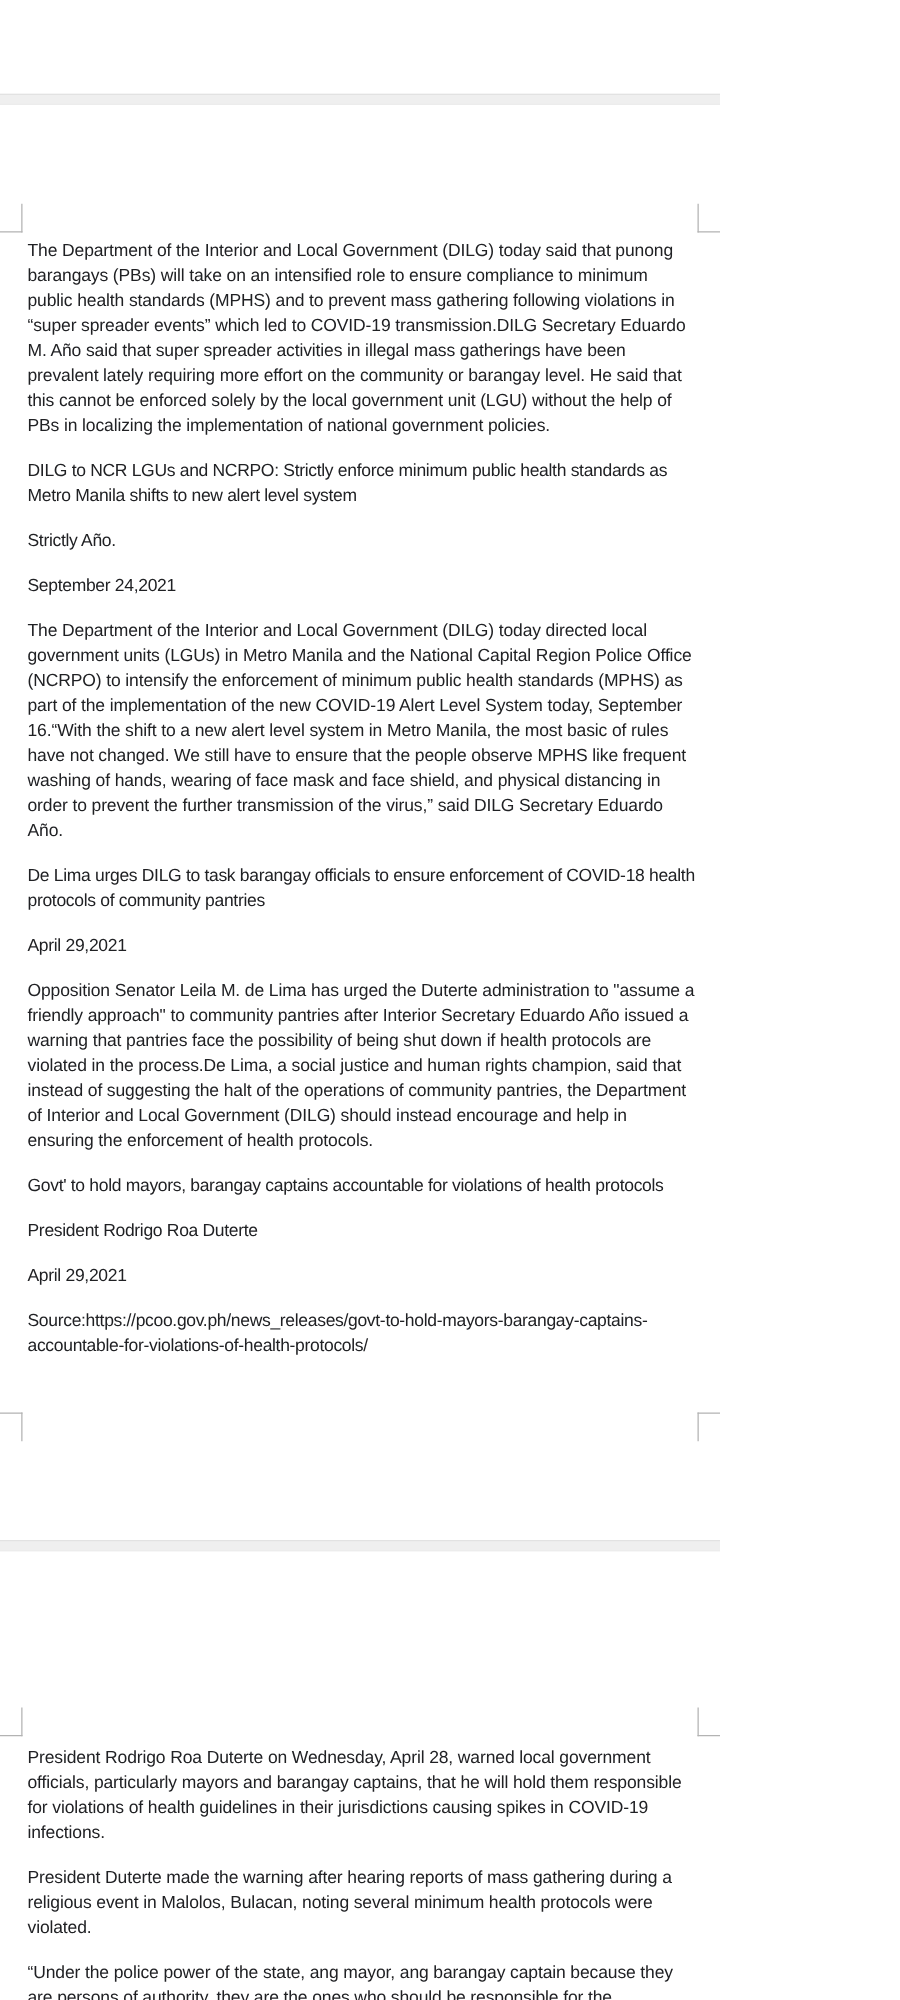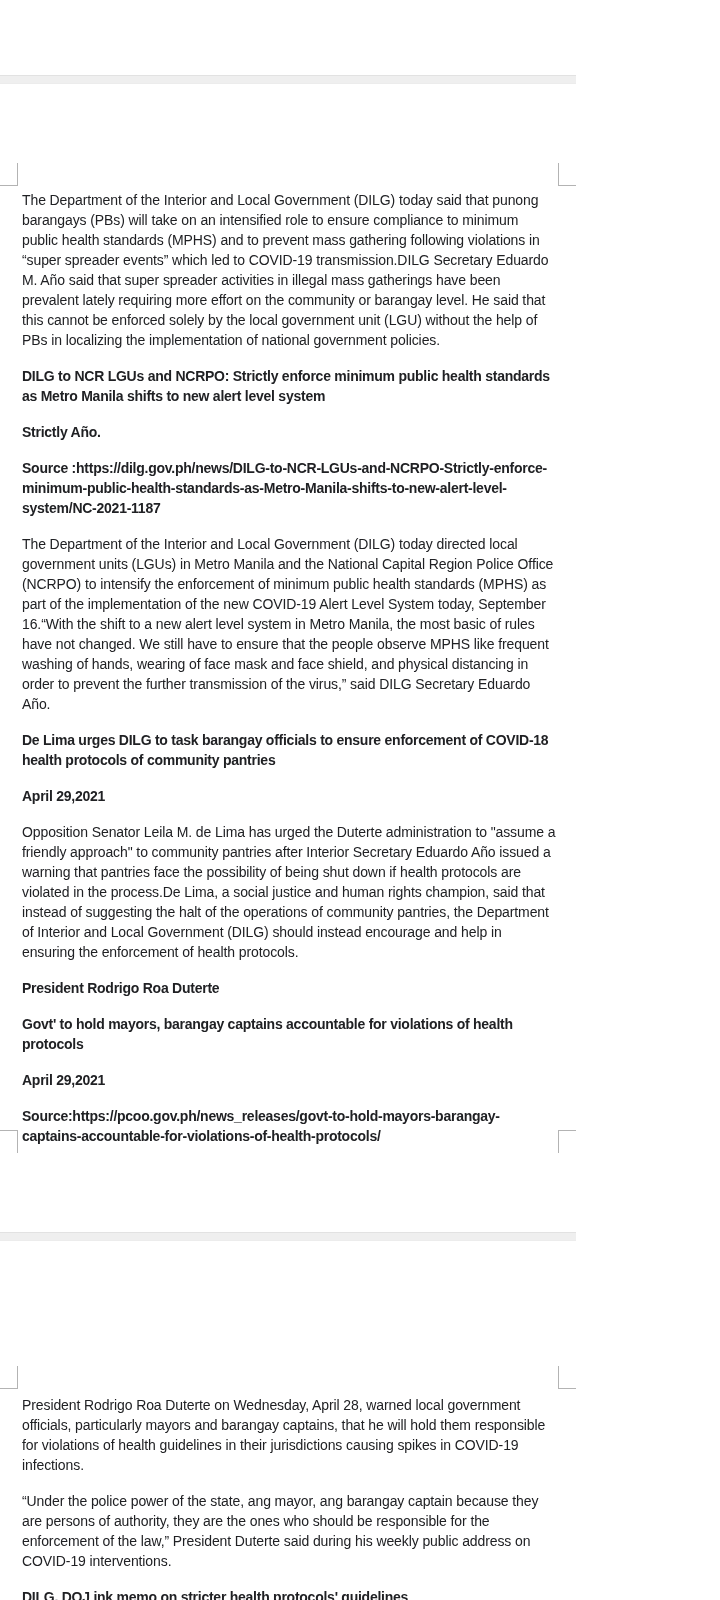--- a/index.html
+++ b/index.html
@@ -58,21 +58,21 @@
   .page-1 .corner.tl, .page-1 .corner.tr { top: 79px; }
   .page-1 .corner.bl, .page-1 .corner.br { top: 1046px; }
   .page-2 .corner.tl, .page-2 .corner.tr { top: 81px; }
 
   .content { position: relative; }
   .block { margin: 0 0 16px 0; }
   .block.heading,
   .block.byline,
   .block.date,
   .block.source {
-    font-weight: bold;
+    font-weight: normal;
     letter-spacing: -0.25px;
   }
   .block.source { overflow-wrap: anywhere; word-break: break-word; }
   .block .lead { font-weight: normal; }
 </style>
 </head>
 <body>
 
 <div class="screen">
 
@@ -80,40 +80,41 @@
 
   <div class="page-gap"></div>
 
   <section class="page page-1">
     <div class="corner tl"></div>
     <div class="corner tr"></div>
     <div class="content">
         <p class="block paragraph">The Department of the Interior and Local Government (DILG) today said that punong barangays (PBs) will take on an intensified role to ensure compliance to minimum public health standards (MPHS) and to prevent mass gathering following violations in “super spreader events” which led to COVID-19 transmission.DILG Secretary Eduardo M. Año said that super spreader activities in illegal mass gatherings have been prevalent lately requiring more effort on the community or barangay level. He said that this cannot be enforced solely by the local government unit (LGU) without the help of PBs in localizing the implementation of national government policies.</p>
         <p class="block heading">DILG to NCR LGUs and NCRPO: Strictly enforce minimum public health standards as Metro Manila shifts to new alert level system</p>
         <p class="block byline">Strictly Año.</p>
-        <p class="block source">Source :https://dilg.gov.ph/news/DILG-to-NCR-LGUs-and-NCRPO-Strictly-enforce-minimum-public-health-standards-as-Metro-Manila-shifts-to-new-alert-level-system/NC-2021-1187</p>
+        <p class="block date">September 24,2021</p>
         <p class="block paragraph"><span class="lead">Th</span><span>e Department of the Interior and Local Government (DILG) today directed local government units (LGUs) in Metro Manila and the National Capital Region Police Office (NCRPO) to intensify the enforcement of minimum public health standards (MPHS) as part of the implementation of the new COVID-19 Alert Level System today, September 16.“With the shift to a new alert level system in Metro Manila, the most basic of rules have not changed. We still have to ensure that the people observe MPHS like frequent washing of hands, wearing of face mask and face shield, and physical distancing in order to prevent the further transmission of the virus,” said DILG Secretary Eduardo Año.</span></p>
         <p class="block heading">De Lima urges DILG to task barangay officials to ensure enforcement of COVID-18 health protocols of community pantries</p>
         <p class="block date">April 29,2021</p>
         <p class="block paragraph">Opposition Senator Leila M. de Lima has urged the Duterte administration to "assume a friendly approach" to community pantries after Interior Secretary Eduardo Año issued a warning that pantries face the possibility of being shut down if health protocols are violated in the process.De Lima, a social justice and human rights champion, said that instead of suggesting the halt of the operations of community pantries, the Department of Interior and Local Government (DILG) should instead encourage and help in ensuring the enforcement of health protocols.</p>
+        <p class="block heading">Govt' to hold mayors, barangay captains accountable for violations of health protocols</p>
         <p class="block byline">President Rodrigo Roa Duterte</p>
-        <p class="block heading">Govt' to hold mayors, barangay captains accountable for violations of health protocols</p>
         <p class="block date">April 29,2021</p>
         <p class="block source">Source:https://pcoo.gov.ph/news_releases/govt-to-hold-mayors-barangay-captains-accountable-for-violations-of-health-protocols/</p>
       </div>
     <div class="corner bl"></div>
     <div class="corner br"></div>
   </section>
 
   <div class="page-gap"></div>
 
   <section class="page page-2">
     <div class="corner tl"></div>
     <div class="corner tr"></div>
     <div class="content">
         <p class="block paragraph">President Rodrigo Roa Duterte on Wednesday, April 28, warned local government officials, particularly mayors and barangay captains, that he will hold them responsible for violations of health guidelines in their jurisdictions causing spikes in COVID-19 infections.</p>
+        <p class="block paragraph">President Duterte made the warning after hearing reports of mass gathering during a religious event in Malolos, Bulacan, noting several minimum health protocols were violated.</p>
         <p class="block paragraph">“Under the police power of the state, ang mayor, ang barangay captain because they are persons of authority, they are the ones who should be responsible for the enforcement of the law,” President Duterte said during his weekly public address on COVID-19 interventions.</p>
         <p class="block heading">DILG, DOJ ink memo on stricter health protocols' guidelines</p>
         <p class="block paragraph">Christopher Lloyd Caliwan</p>
       </div>
   </section>
 
 </div>
 
 </body></html>

